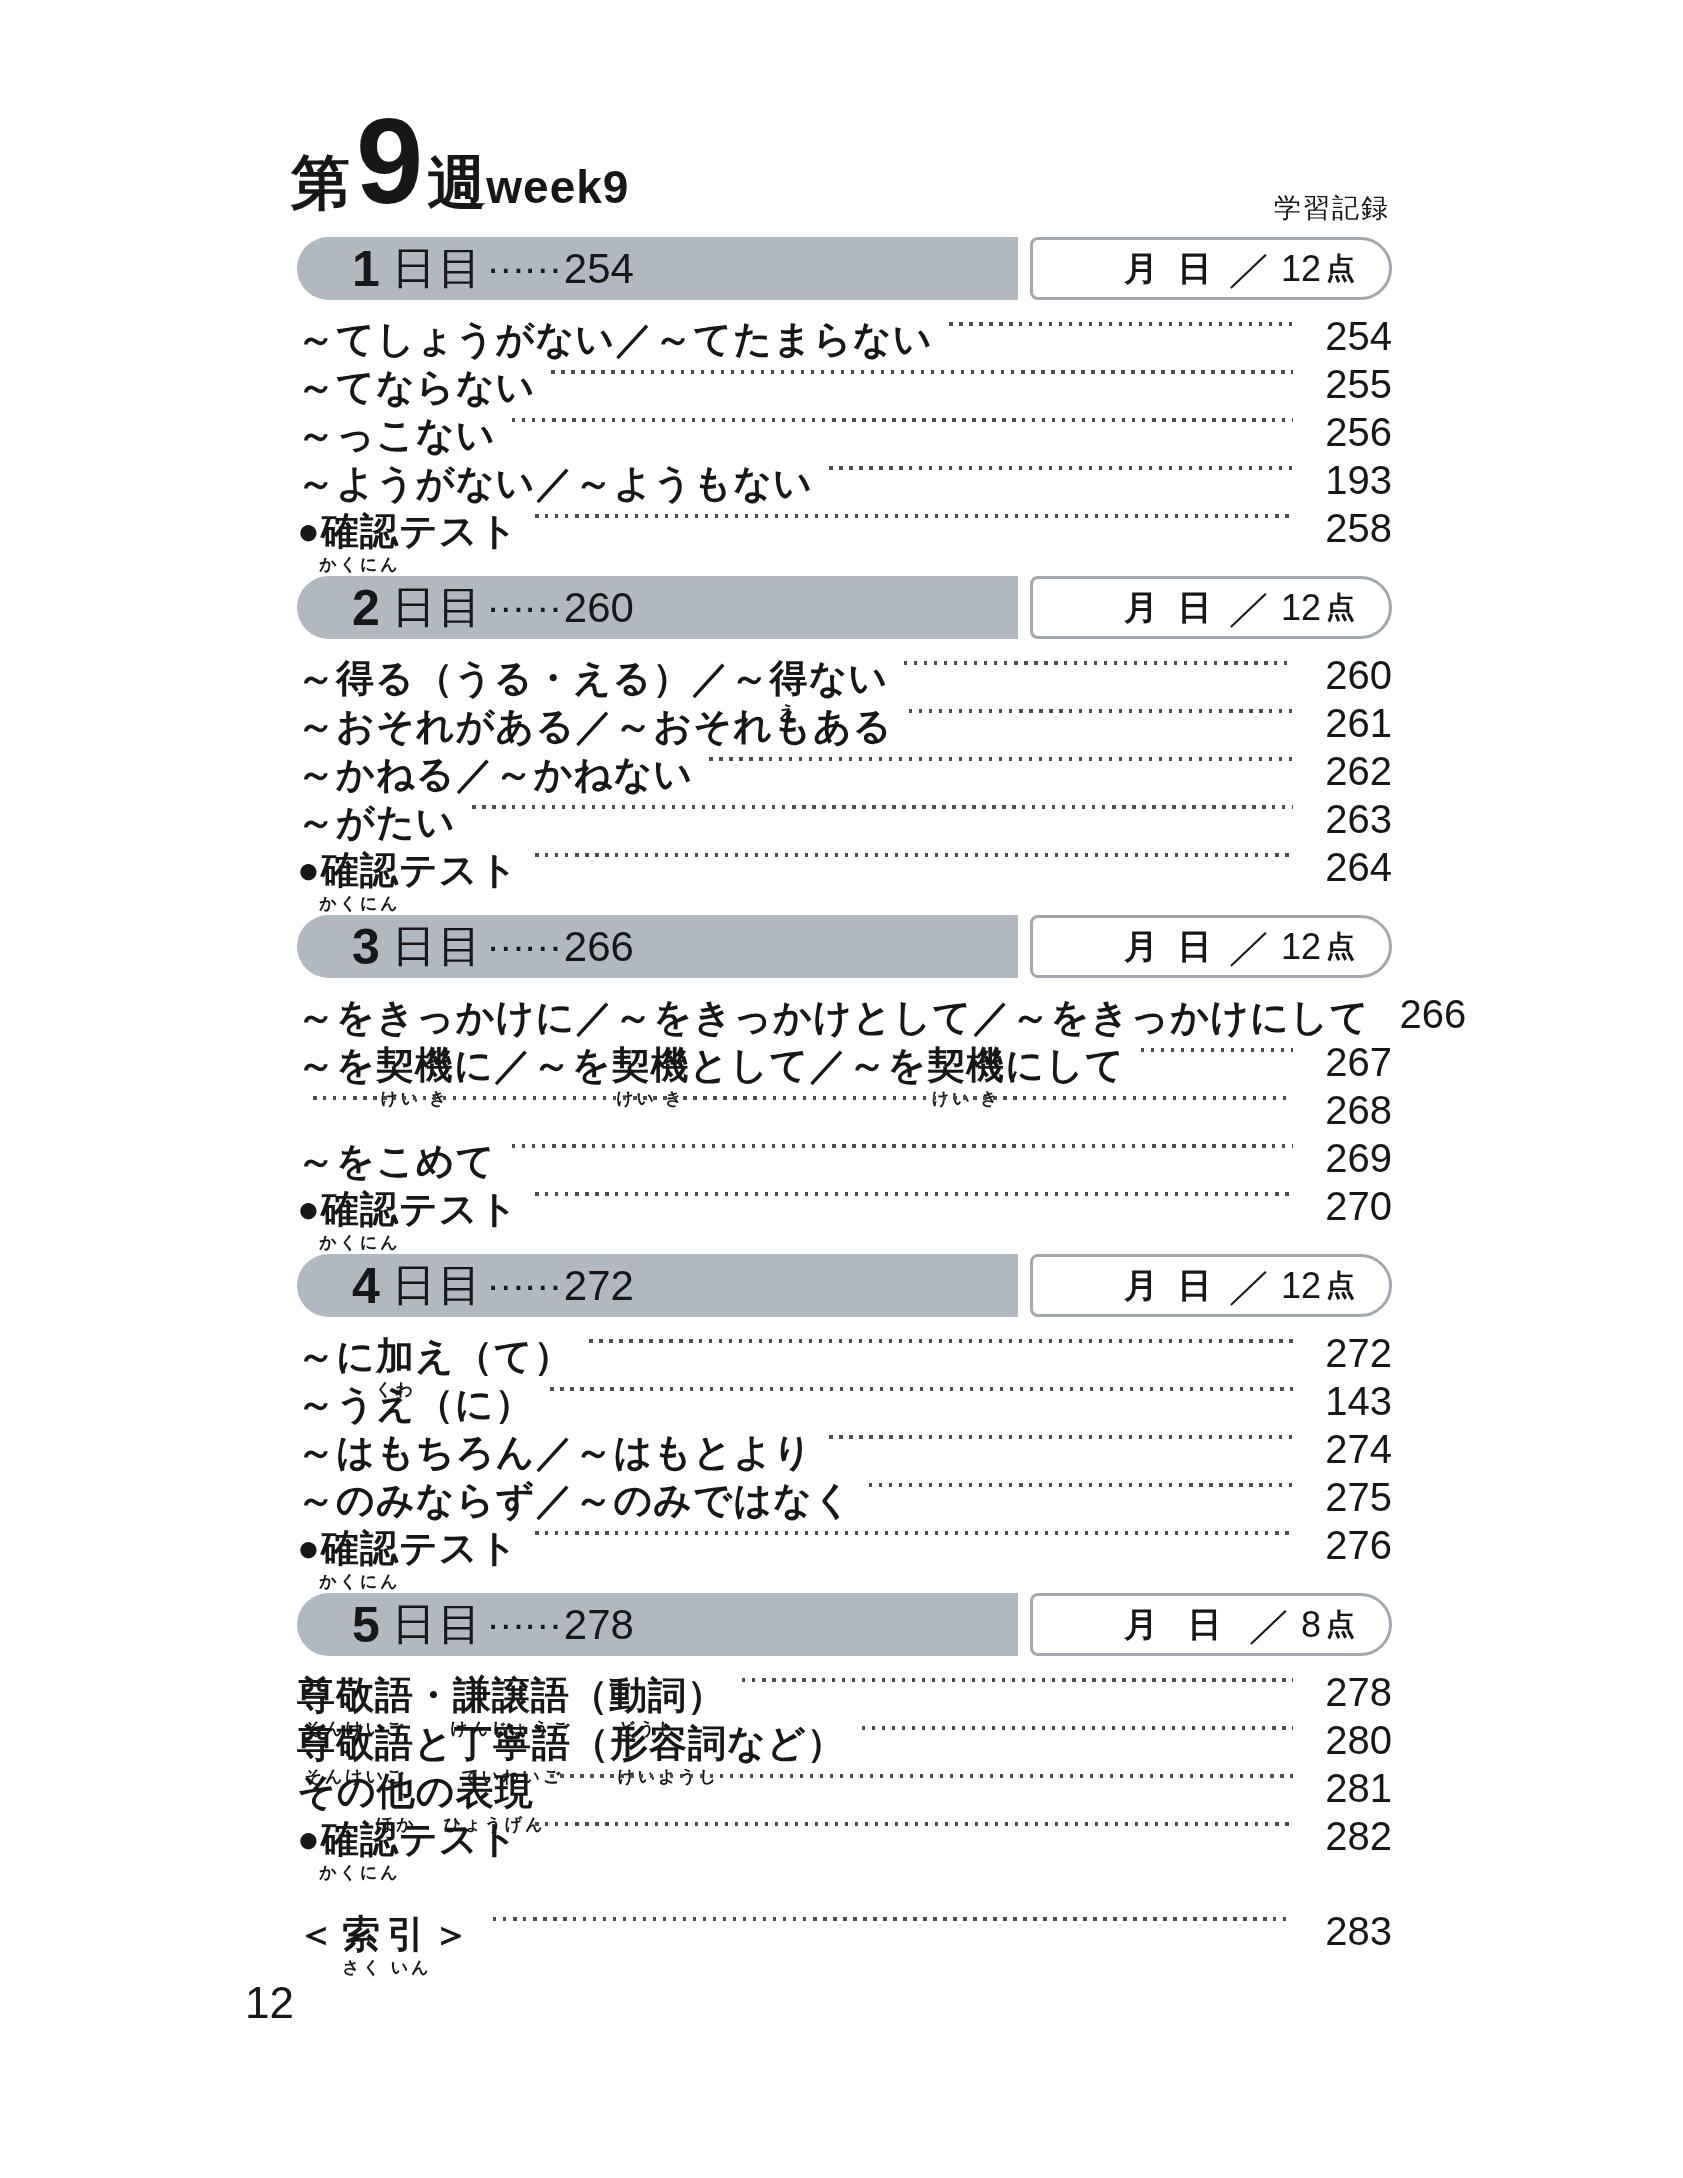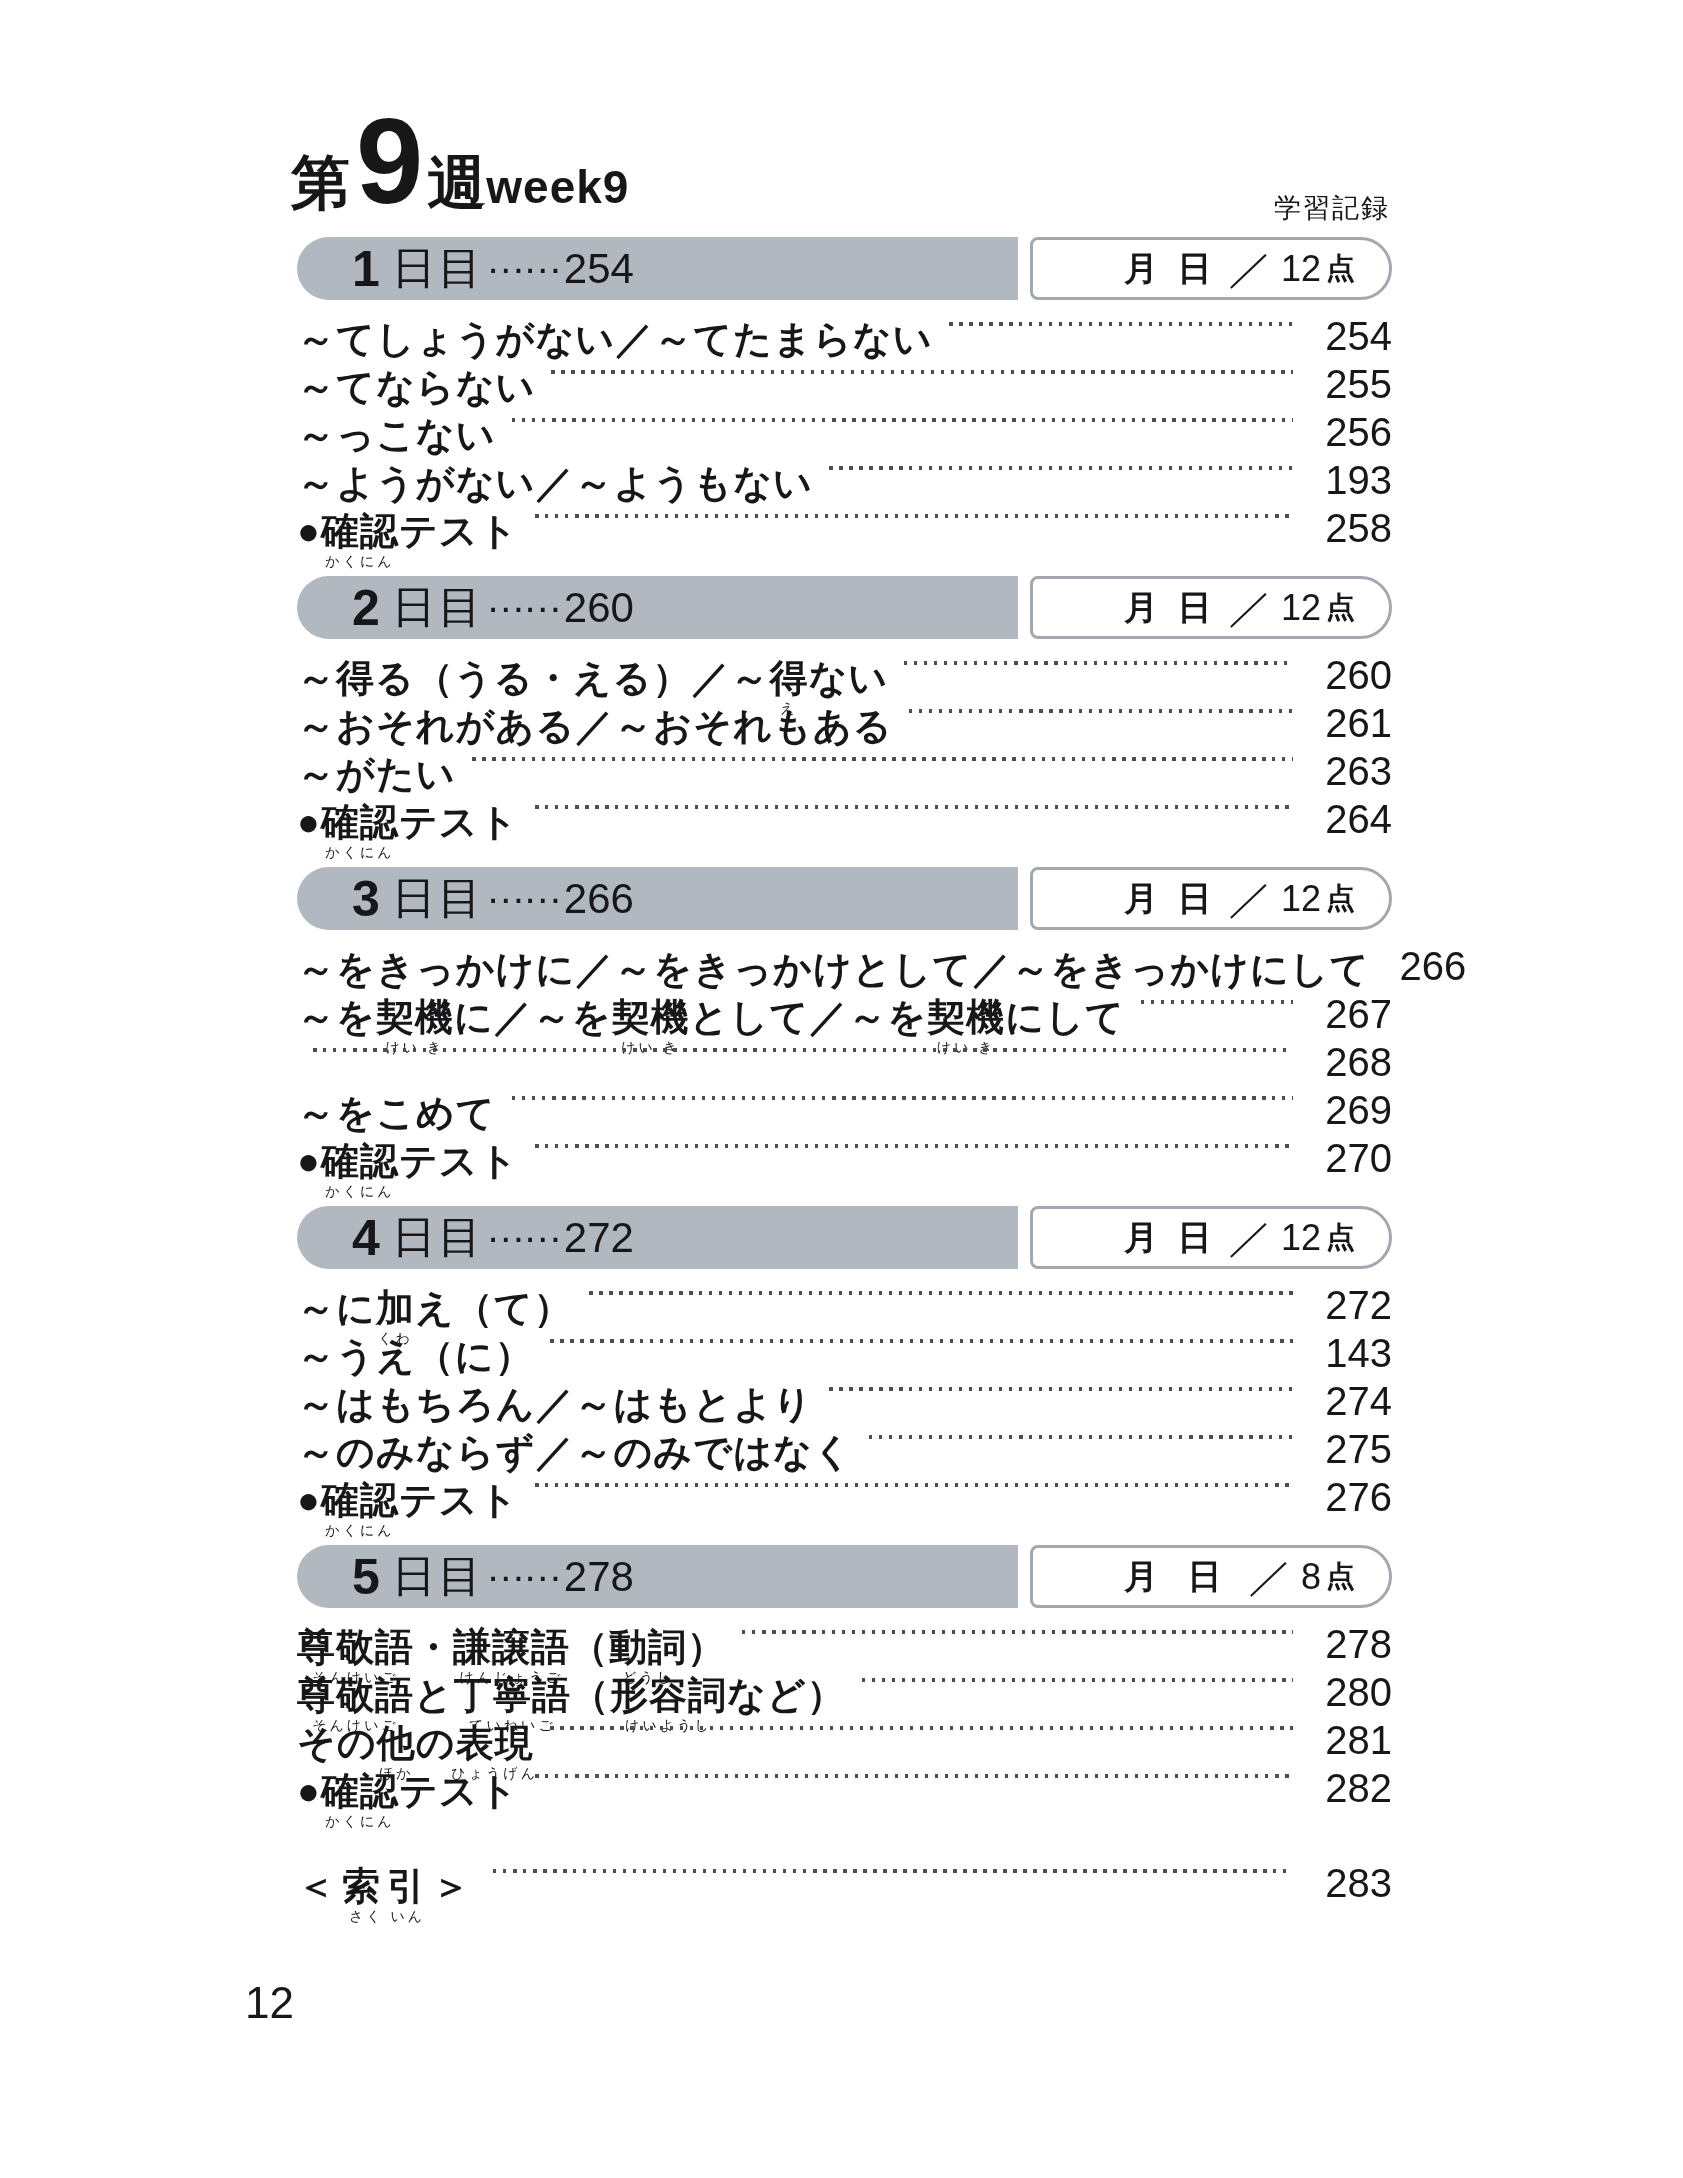--- a/index.html
+++ b/index.html
@@ -47,21 +47,21 @@
   .db-points{font-size:36px;}
   .db-unit{font-size:29px;font-weight:bold;margin-left:5px;}
 
   
   .items{padding:14px 0 22px;}
   .row{display:flex;height:48px;}
   .label{font-size:38px;font-weight:bold;letter-spacing:1px;white-space:nowrap;}
   .seg{position:relative;display:inline-block;}
   .furi{
     position:absolute;top:93%;left:50%;transform:translateX(-50%);
-    font-size:14px;font-weight:normal;letter-spacing:3px;white-space:nowrap;
+    font-size:17px;font-weight:bold;letter-spacing:3px;white-space:nowrap;
   }
   .leader{
     flex:1;height:4px;margin:0 14px 0 16px;
     transform:translateY(8px);
     background:repeating-linear-gradient(to right,var(--dot,#4d4d4d) 0 3.5px,transparent 3.5px 10px);
   }
   .pg{width:85px;text-align:right;font-size:40px;white-space:nowrap;}
 
   .index-row{margin-top:25px;}
   .index-row .label{letter-spacing:7px;}
@@ -152,20 +152,25 @@
             <span class="label"><span class="seg"><span>～得る（うる・える）／～</span></span><span class="seg"><span>得</span><span class="furi">え</span></span><span class="seg"><span>ない</span></span></span>
             <span class="leader"></span>
             <span class="pg">260</span>
           </div>
           <div class="row">
             <span class="label"><span class="seg"><span>～おそれがある／～おそれもある</span></span></span>
             <span class="leader"></span>
             <span class="pg">261</span>
           </div>
           <div class="row">
+            <span class="label"><span class="seg"><span>～かねる／～かねない</span></span></span>
+            <span class="leader"></span>
+            <span class="pg">262</span>
+          </div>
+          <div class="row">
             <span class="label"><span class="seg"><span>～がたい</span></span></span>
             <span class="leader"></span>
             <span class="pg">263</span>
           </div>
           <div class="row">
             <span class="label"><span class="seg"><span>●</span></span><span class="seg"><span>確認</span><span class="furi">かくにん</span></span><span class="seg"><span>テスト</span></span></span>
             <span class="leader"></span>
             <span class="pg">264</span>
           </div>
         </div>

